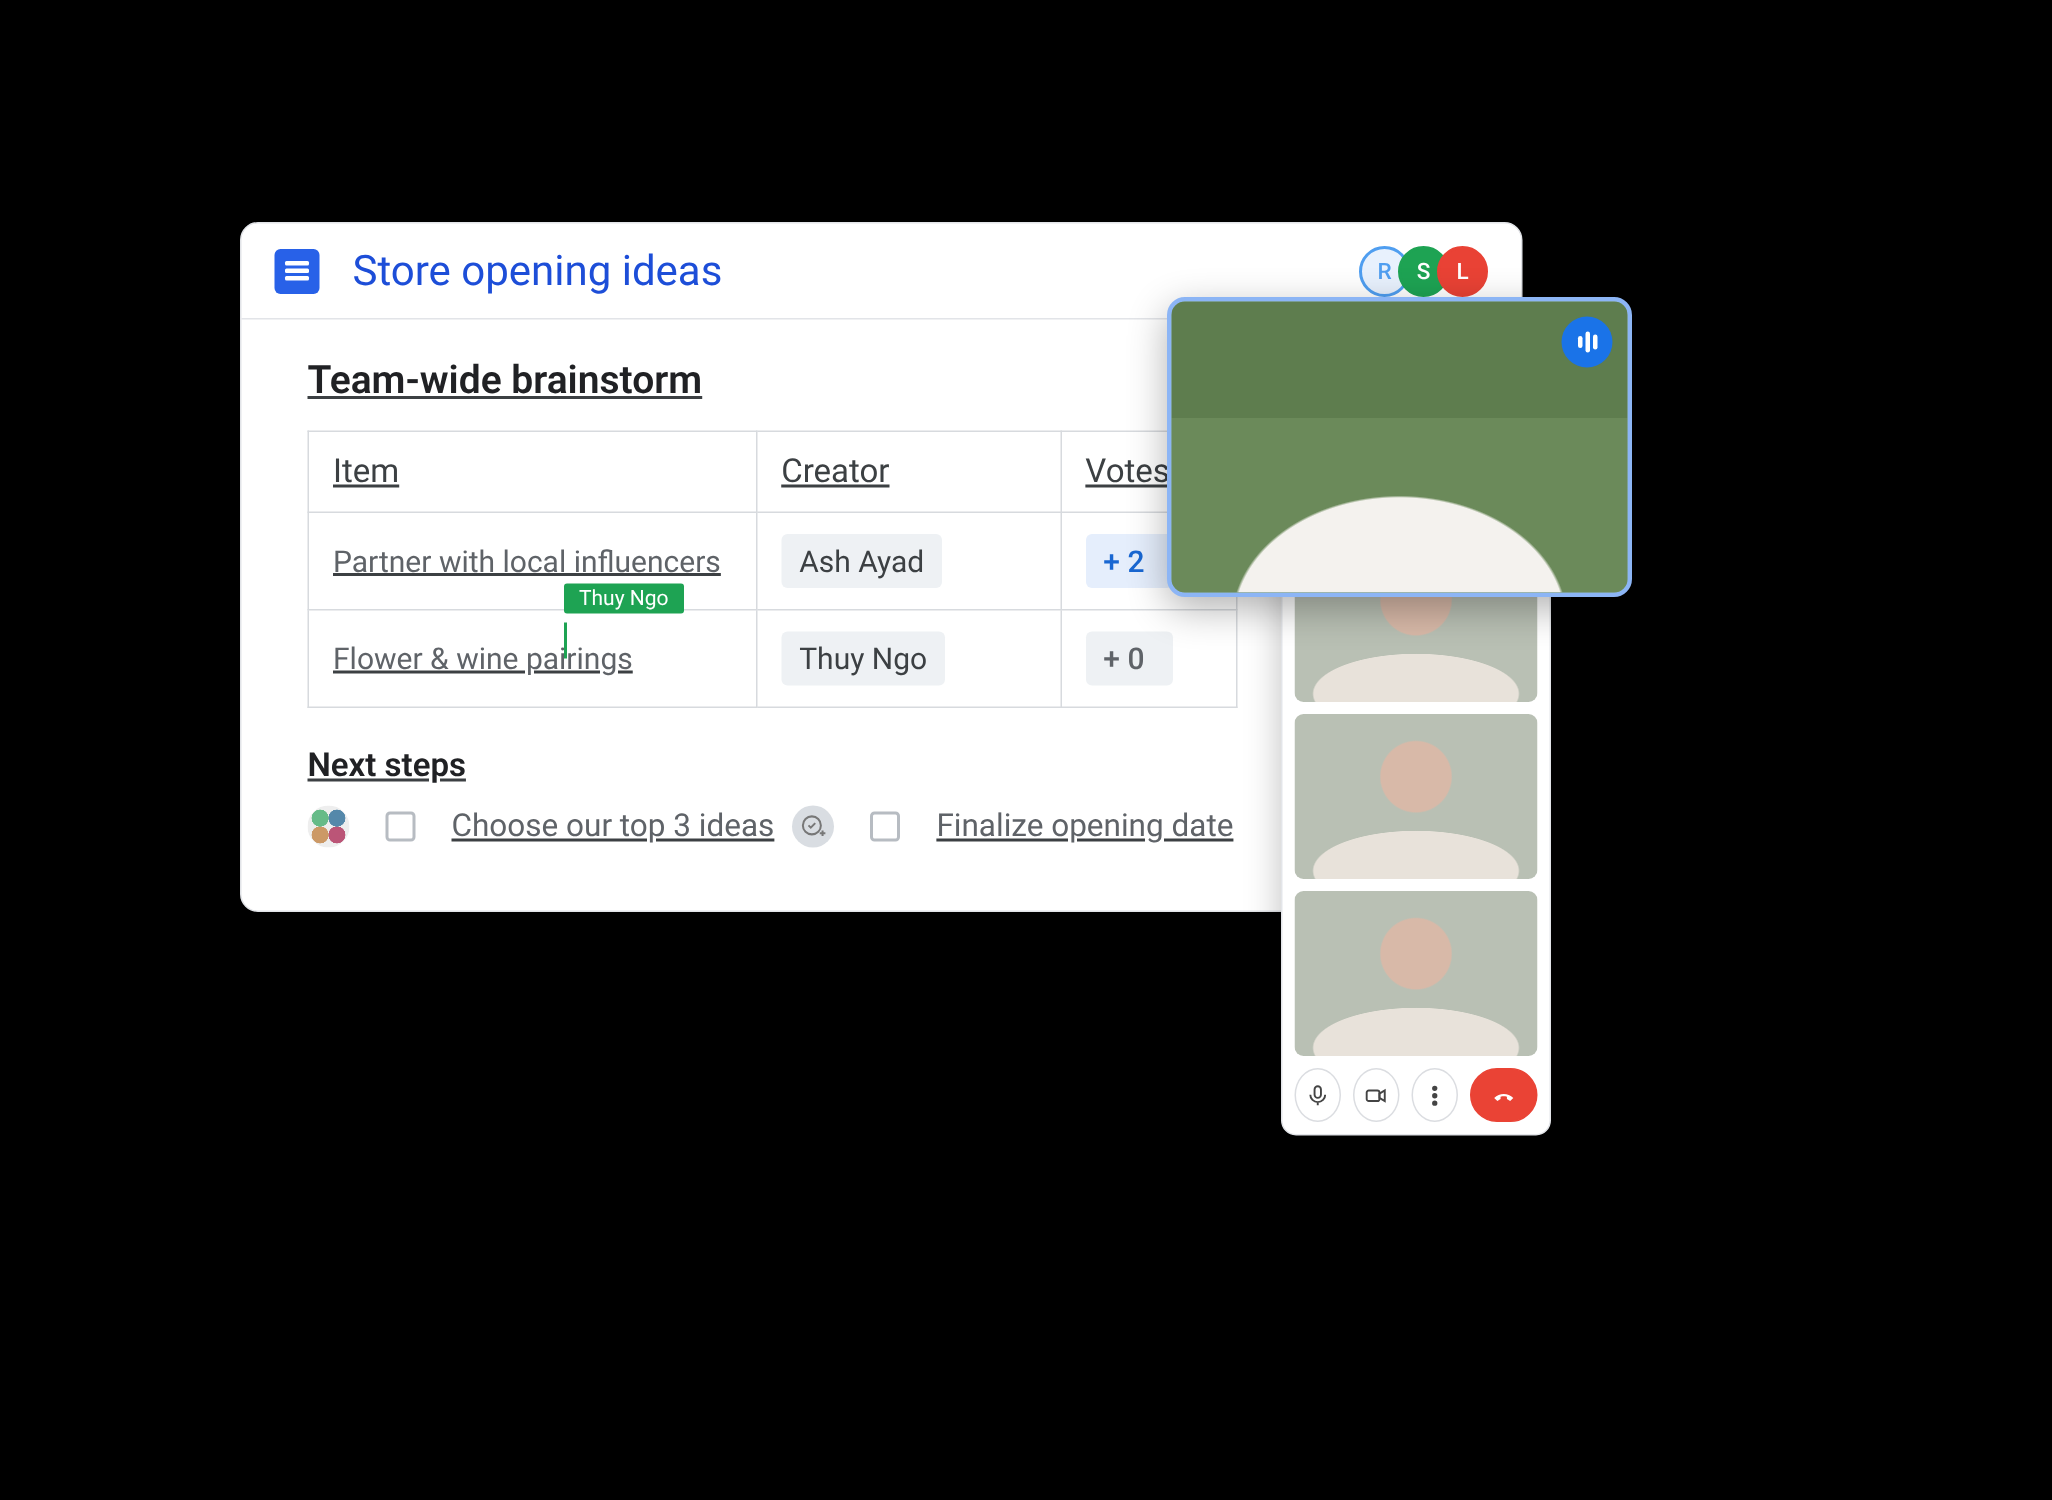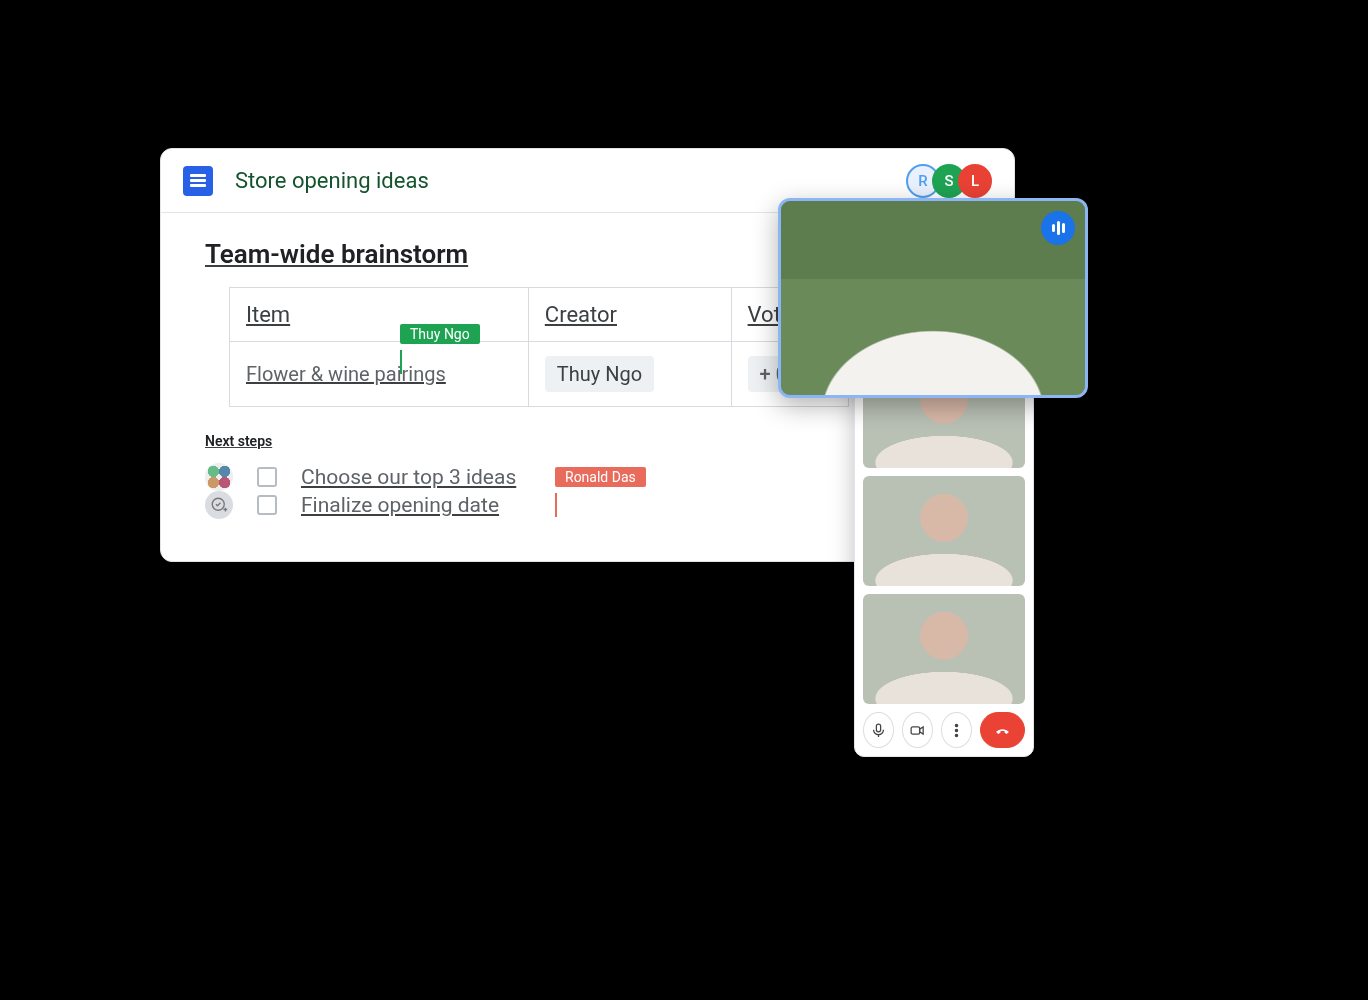--- a/index.html
+++ b/index.html
@@ -38,21 +38,21 @@
     width: 30px; height: 30px;
     background: #2861e8;
     border-radius: 4px;
     display: flex; align-items: center; justify-content: center;
     margin-right: 22px;
   }
   .docs-icon span {
     display: block; width: 16px; height: 2.5px; background: #fff; border-radius: 1px;
     box-shadow: 0 -5px 0 #fff, 0 5px 0 #fff;
   }
-  .doc-title { font-size: 22px; color: #14532d; }
+  .doc-title { font-size: 28px; color: #1d4ed8; }
   .avatars {
     margin-left: auto;
     display: flex;
   }
   .av {
     width: 34px; height: 34px; border-radius: 50%;
     border: 2.5px solid;
     display: flex; align-items: center; justify-content: center;
     font-size: 15px; font-weight: 500;
     margin-left: -8px;
@@ -65,21 +65,20 @@
   
   .body { padding: 26px 0 0 44px; text-decoration: underline; }
   .h1 {
     font-size: 26px; font-weight: 600; color: #202124; margin-bottom: 18px;
   }
   table.tbl {
     width: 620px;
     border-collapse: collapse;
     font-size: 20px;
     color: #5f6368;
-    margin-left: 24px;
   }
   table.tbl th, table.tbl td {
     border: 1px solid #d7dade;
     padding: 14px 16px;
     vertical-align: middle;
     text-align: left;
     font-weight: 400;
   }
   table.tbl th { color:#3c4043; font-size:22px; }
   col.c1 { width: 280px; }
@@ -108,22 +107,22 @@
     position:absolute; left:0; top:2px; bottom:2px; width:2px; background:#1ea353;
   }
   .cursor-tag.red .caret { background:#e86b5c; }
   .cursor-tag .lbl {
     position:absolute; left:0; top:-24px;
     background:#1ea353; color:#fff; font-size:14px;
     padding:2px 10px; white-space:nowrap; border-radius:2px;
   }
   .cursor-tag.red .lbl { background:#e86b5c; }
 
-  .h2 { font-size:14px; font-weight:600; color:#202124; margin:26px 0 14px; }
-  .steps { display:flex; flex-direction:column; }
+  .h2 { font-size:22px; font-weight:600; color:#202124; margin:26px 0 14px; }
+  .steps { display:flex; flex-direction:row; gap:12px; }
   .step {
     display:flex; align-items:center; gap:24px;
     font-size:21px; color:#5f6368;
   }
   .assignee {
     width:28px; height:28px; border-radius:50%;
     background:#d9dde2; display:flex; align-items:center; justify-content:center;
     overflow:hidden; flex:none;
   }
   .assignee.multi {
@@ -232,20 +231,27 @@
         <colgroup>
             <col class="c1">
             <col class="c2">
             <col class="c3">
           </colgroup>
         <tbody>
             <tr>
           <th>Item</th>
           <th>Creator</th>
           <th>Votes</th>
+        </tr>
+        <tr>
+          <td>Partner with local influencers</td>
+          <td><span class="chip">Ash Ayad</span></td>
+          <td><span class="vote active">
+                  <span class="plus">+ 2</span>
+                </span></td>
         </tr>
         <tr>
           <td style="position:relative;">
             <span>Flower &amp; wine pairings</span>
             <span class="cursor-tag" style="position:absolute; left:170px; top:6px; height:28px;">
               <span class="caret"></span>
               <span class="lbl">Thuy Ngo</span>
             </span>
           </td>
           <td><span class="chip">Thuy Ngo</span></td>

